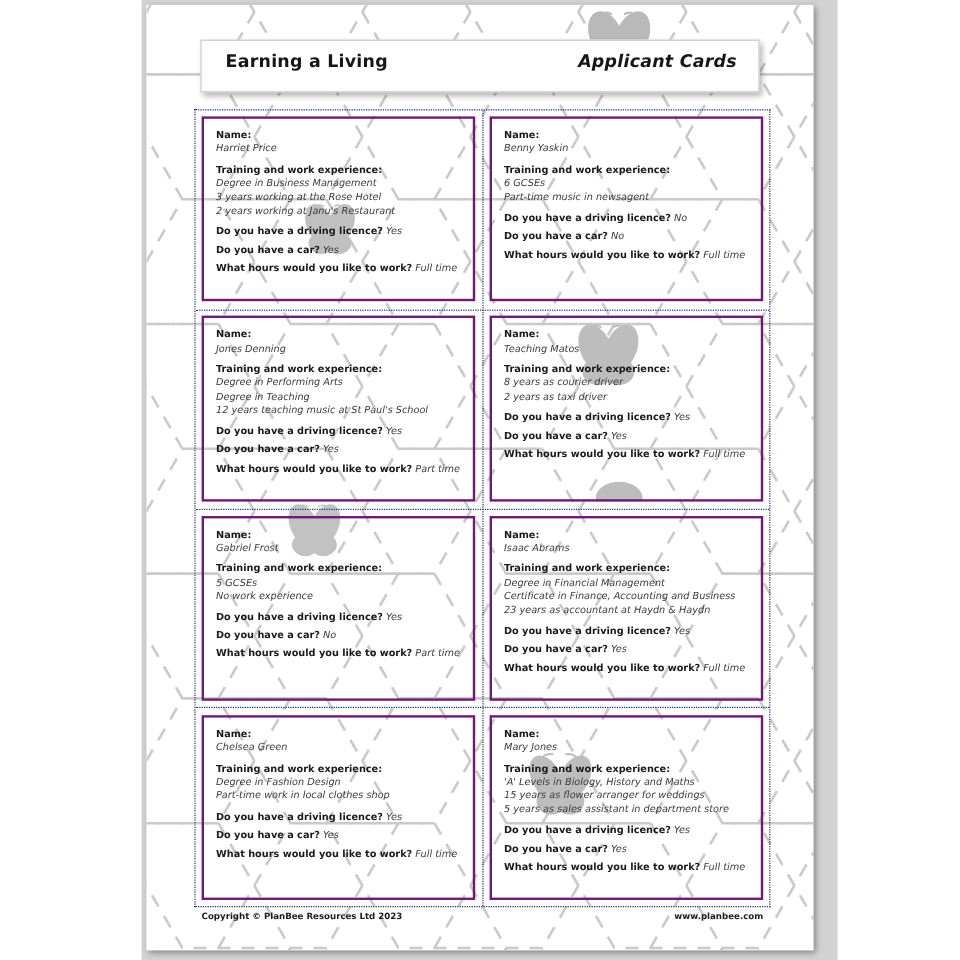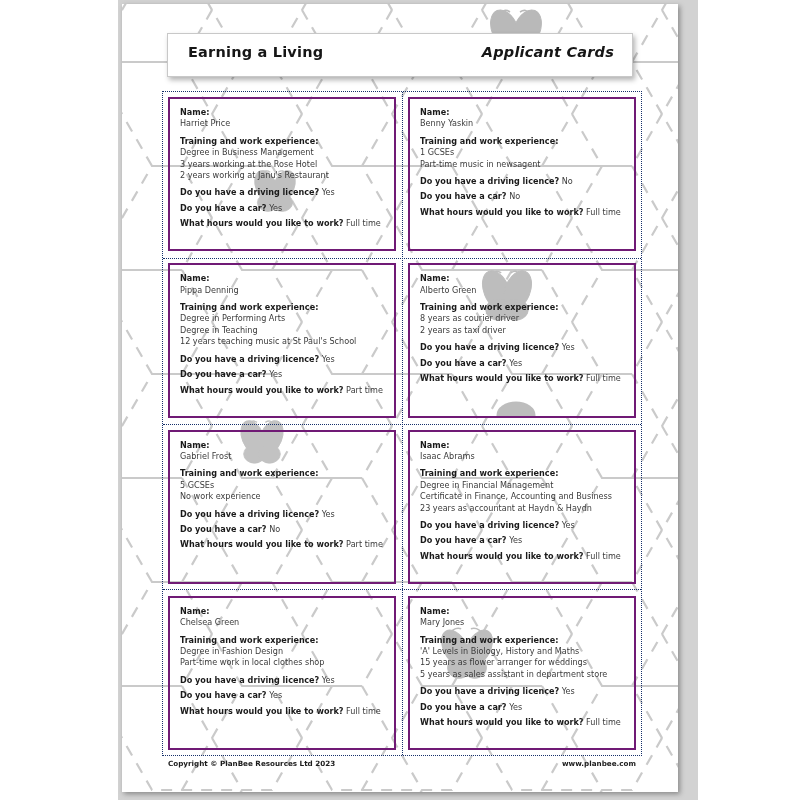--- a/index.html
+++ b/index.html
@@ -132,20 +132,21 @@
     font-family: "DejaVu Sans", sans-serif;
     font-size: 8.1px;
     line-height: 11.4px;
     color: #1a1a1a;
     white-space: nowrap;
   }
   .lbl {
     font-weight: bold;
   }
   .val {
+    font-style: italic;
     color: #3a3a3a;
     font-weight: normal;
   }
   .spacer { height: 6px; }
   .spacer-sm { height: 4px; }
 
   
   .footer-left, .footer-right {
     position: absolute;
     top: 755px;
@@ -311,47 +312,47 @@
           <div class="spacer-sm"></div>
           <div class="line"><span class="lbl">Do you have a car?</span> <span class="val">Yes</span></div>
           <div class="spacer-sm"></div>
           <div class="line"><span class="lbl">What hours would you like to work?</span> <span class="val">Full time</span></div>
         </div>
         <div class="card">
           <div class="line lbl">Name:</div>
           <div class="line val">Benny Yaskin</div>
           <div class="spacer"></div>
           <div class="line lbl">Training and work experience:</div>
-          <div class="line val">1 GCSEs</div>
+          <div class="line val">6 GCSEs</div>
           <div class="line val">Part-time music in newsagent</div>
           <div class="spacer"></div>
           <div class="line"><span class="lbl">Do you have a driving licence?</span> <span class="val">No</span></div>
           <div class="spacer-sm"></div>
           <div class="line"><span class="lbl">Do you have a car?</span> <span class="val">No</span></div>
           <div class="spacer-sm"></div>
           <div class="line"><span class="lbl">What hours would you like to work?</span> <span class="val">Full time</span></div>
         </div>
         <div class="card">
           <div class="line lbl">Name:</div>
-          <div class="line val">Pippa Denning</div>
+          <div class="line val">Jones Denning</div>
           <div class="spacer"></div>
           <div class="line lbl">Training and work experience:</div>
           <div class="line val">Degree in Performing Arts</div>
           <div class="line val">Degree in Teaching</div>
           <div class="line val">12 years teaching music at St Paul's School</div>
           <div class="spacer"></div>
           <div class="line"><span class="lbl">Do you have a driving licence?</span> <span class="val">Yes</span></div>
           <div class="spacer-sm"></div>
           <div class="line"><span class="lbl">Do you have a car?</span> <span class="val">Yes</span></div>
           <div class="spacer-sm"></div>
           <div class="line"><span class="lbl">What hours would you like to work?</span> <span class="val">Part time</span></div>
         </div>
         <div class="card">
           <div class="line lbl">Name:</div>
-          <div class="line val">Alberto Green</div>
+          <div class="line val">Teaching Matos</div>
           <div class="spacer"></div>
           <div class="line lbl">Training and work experience:</div>
           <div class="line val">8 years as courier driver</div>
           <div class="line val">2 years as taxi driver</div>
           <div class="spacer"></div>
           <div class="line"><span class="lbl">Do you have a driving licence?</span> <span class="val">Yes</span></div>
           <div class="spacer-sm"></div>
           <div class="line"><span class="lbl">Do you have a car?</span> <span class="val">Yes</span></div>
           <div class="spacer-sm"></div>
           <div class="line"><span class="lbl">What hours would you like to work?</span> <span class="val">Full time</span></div>

